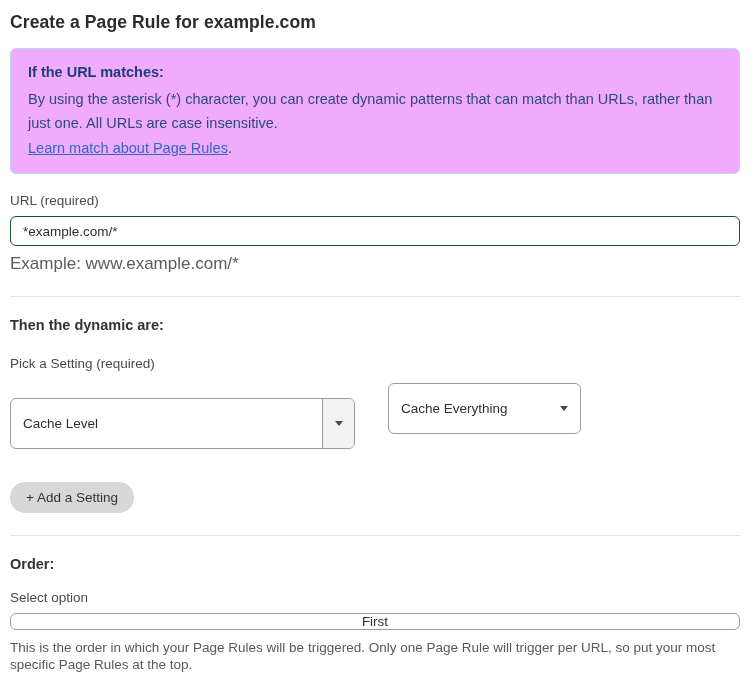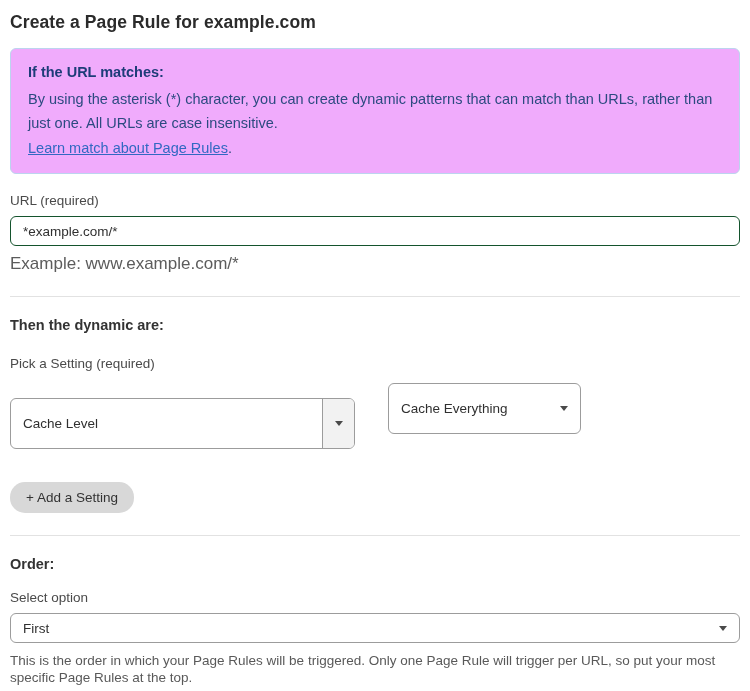--- a/index.html
+++ b/index.html
@@ -135,22 +135,23 @@
     cursor: pointer;
   }
   .btn-gray {
     background: #d8d8d8;
     color: #333333;
   }
 
   .add-setting-btn { margin-top: 33px; border-radius: 15px; }
 
   .order-select {
-    height: 30px;
+    height: 17px;
     margin-top: 0;
+    flex-direction: column;
   }
   .order-select .select-value { font-size: 13.5px; }
 
   .order-help {
     font-size: 13.5px;
     line-height: 17px;
     color: #595959;
     margin-top: 9px;
   }
 

